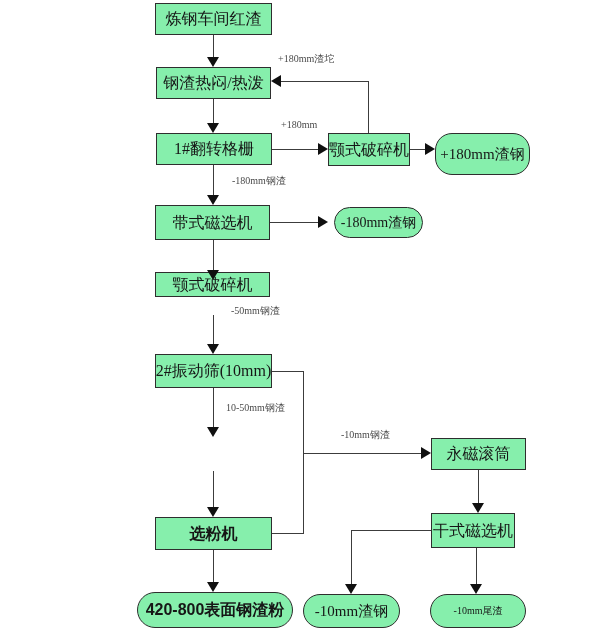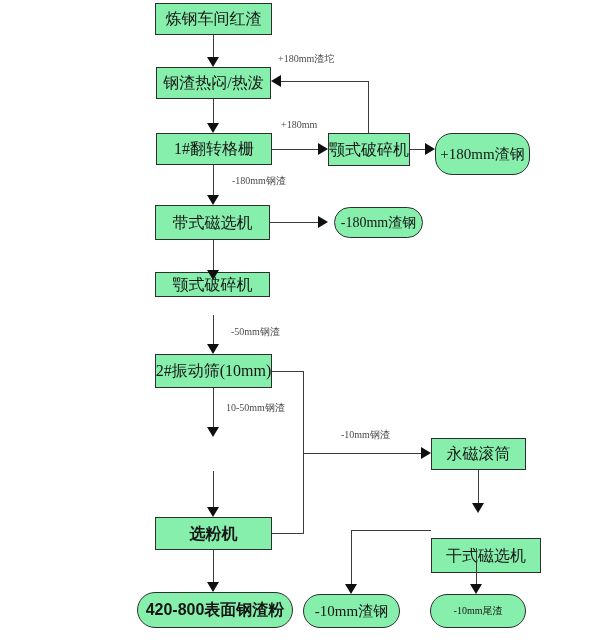--- a/index.html
+++ b/index.html
@@ -62,30 +62,30 @@
   <div class="node pill bold" style="left:137px;top:592px;width:156px;height:36px;border-radius:18px">420-800表面钢渣粉</div>
 
   <div class="node" style="left:328px;top:133px;width:82px;height:33px">颚式破碎机</div>
 
   <div class="node pill" style="left:435px;top:133px;width:95px;height:42px;font-size:15px">+180mm渣钢</div>
 
   <div class="node pill" style="left:334px;top:207px;width:89px;height:31px;font-size:14px">-180mm渣钢</div>
 
   <div class="node" style="left:431px;top:438px;width:95px;height:32px">永磁滚筒</div>
 
-  <div class="node" style="left:431px;top:538px;width:110px;height:35px">干式磁选机</div>
+  <div class="node" style="left:431px;top:513px;width:84px;height:35px">干式磁选机</div>
 
   <div class="node pill" style="left:303px;top:594px;width:97px;height:34px;font-size:15px">-10mm渣钢</div>
 
   <div class="node pill" style="left:430px;top:594px;width:96px;height:34px;font-size:10px">-10mm尾渣</div>
 
   <div class="elabel" style="left:278px;top:54px">+180mm渣坨</div>
   <div class="elabel" style="left:281px;top:120px">+180mm</div>
   <div class="elabel" style="left:232px;top:176px">-180mm钢渣</div>
-  <div class="elabel" style="left:231px;top:327px">-50mm钢渣</div>
+  <div class="elabel" style="left:231px;top:306px">-50mm钢渣</div>
   <div class="elabel" style="left:226px;top:403px">10-50mm钢渣</div>
   <div class="elabel" style="left:341px;top:430px">-10mm钢渣</div>
 
   <div class="vline" style="left:213px;top:35px;height:23px"></div>
   <div class="arr-down" style="left:207px;top:57px"></div>
 
   <div class="vline" style="left:213px;top:99px;height:25px"></div>
   <div class="arr-down" style="left:207px;top:123px"></div>
 
   <div class="vline" style="left:213px;top:165px;height:31px"></div>

